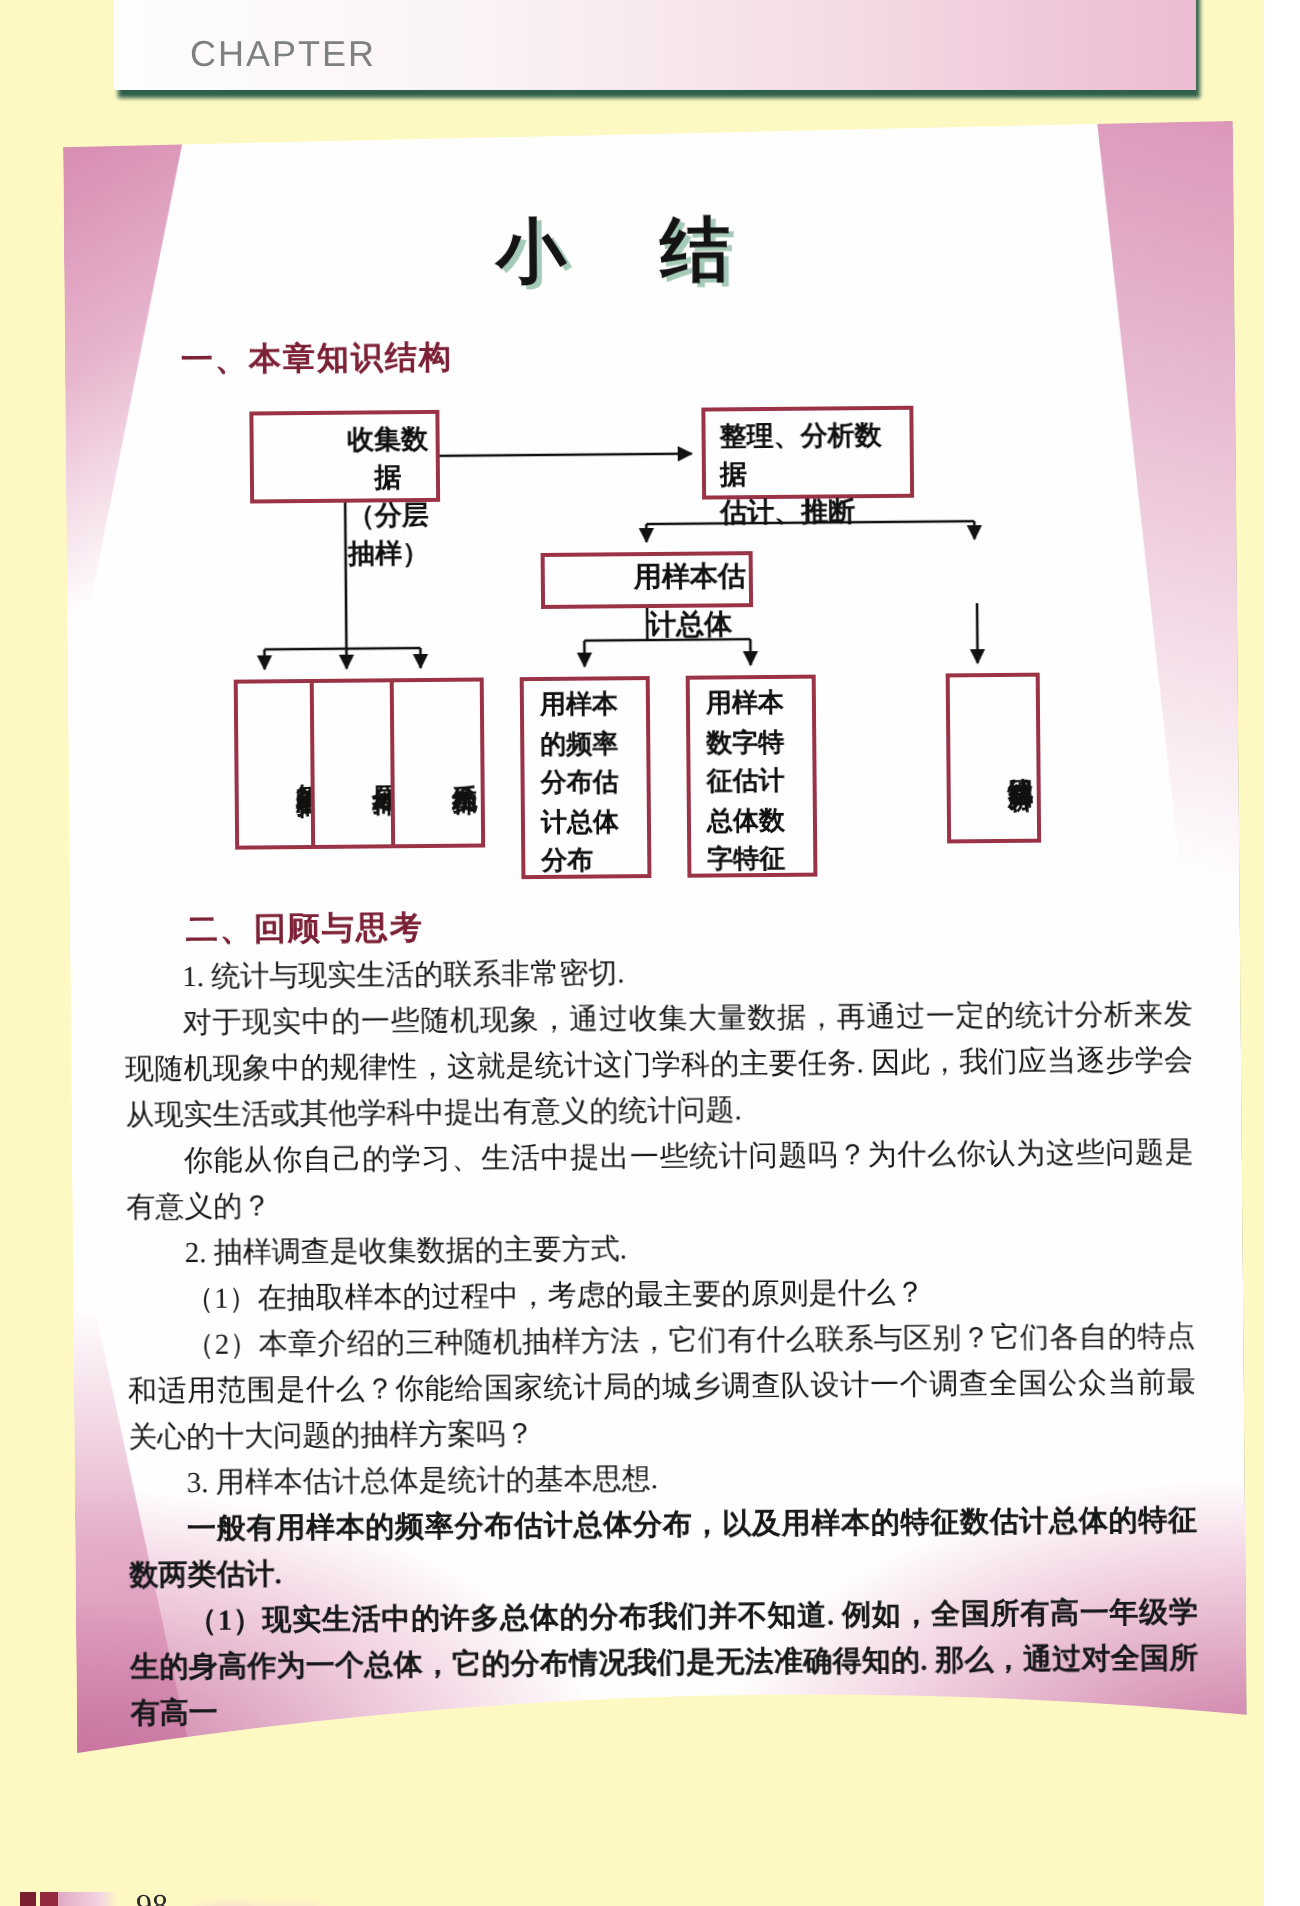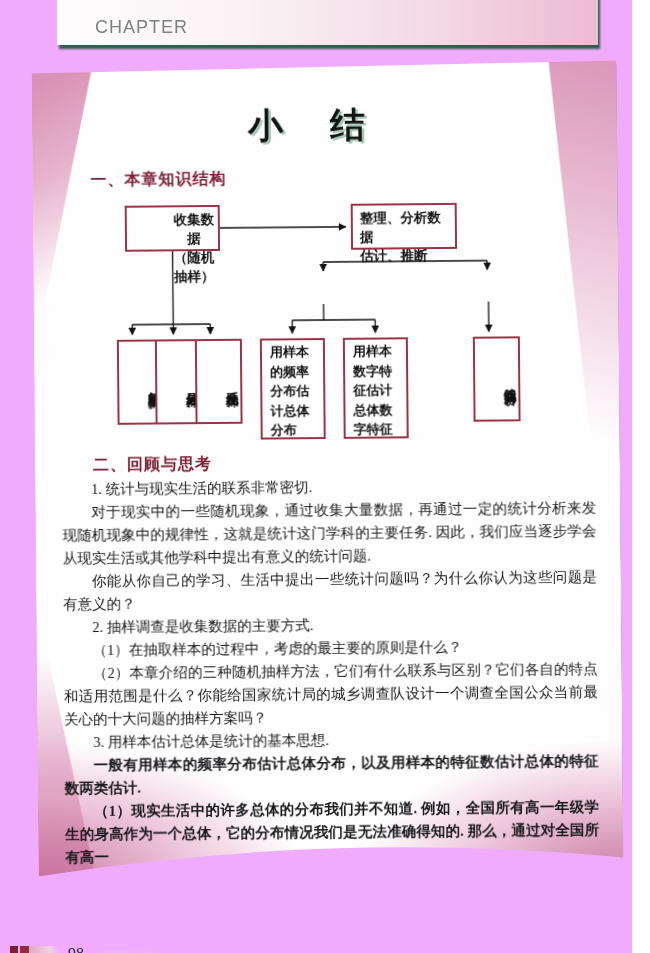--- a/index.html
+++ b/index.html
@@ -1,16 +1,16 @@
 <!DOCTYPE html>
 <html><head>
 <meta charset="utf-8">
 <style>
   html,body{margin:0;padding:0;background:#ffffff;}
-  .stage{position:relative;width:632px;height:953px;overflow:hidden;background:#f0abfc;
+  .stage{position:relative;width:632px;height:953px;overflow:hidden;background:#fef9c3;
          font-family:"Liberation Sans",sans-serif;}
 
   
   .header{position:absolute;left:57px;top:-12px;width:541px;height:57px;
           background:linear-gradient(to right,#fefdfd 0%,#faf2f5 35%,#f3d9e4 70%,#eec2d6 92%,#ecbcd2 100%);
           filter:drop-shadow(2px 4px 1px #2e5f4a);}
   .header-chapter{position:absolute;left:38px;top:29px;font-size:18px;letter-spacing:1px;
           color:#7e8082;font-family:"Liberation Sans",sans-serif;}
   .header-book{position:absolute;left:228px;top:33px;font-size:13px;font-weight:bold;
           font-style:italic;color:#2a2a2a;letter-spacing:0.5px;font-family:"Liberation Sans",sans-serif;}
@@ -129,26 +129,27 @@
             <path d="M 290 242 V 258"></path>
             <path d="M 258.5 258 H 341.5"></path>
             <path d="M 258.5 258 V 271" marker-end="url(#arr)"></path>
             <path d="M 341.5 258 V 271" marker-end="url(#arr)"></path>
             <path d="M 455 241 V 271" marker-end="url(#arr)"></path>
           </g>
         </svg>
 
         <div class="dbox dbox-a">
           <div>收集数据</div>
-          <div>（随机抽样）</div>
+          <div>（分层抽样）</div>
         </div>
         <div class="dbox dbox-b">
           <div>整理、分析数据</div>
           <div>估计、推断</div>
         </div>
+        <div class="dbox dbox-c">用样本估计总体</div>
         <div class="dbox vbox dbox-e">简单随机抽样</div>
         <div class="dbox vbox dbox-f">分层抽样</div>
         <div class="dbox vbox dbox-g">系统抽样</div>
         <div class="dbox dbox-h">
           <div>用样本</div>
           <div>的频率</div>
           <div>分布估</div>
           <div>计总体</div>
           <div>分布</div>
         </div>

